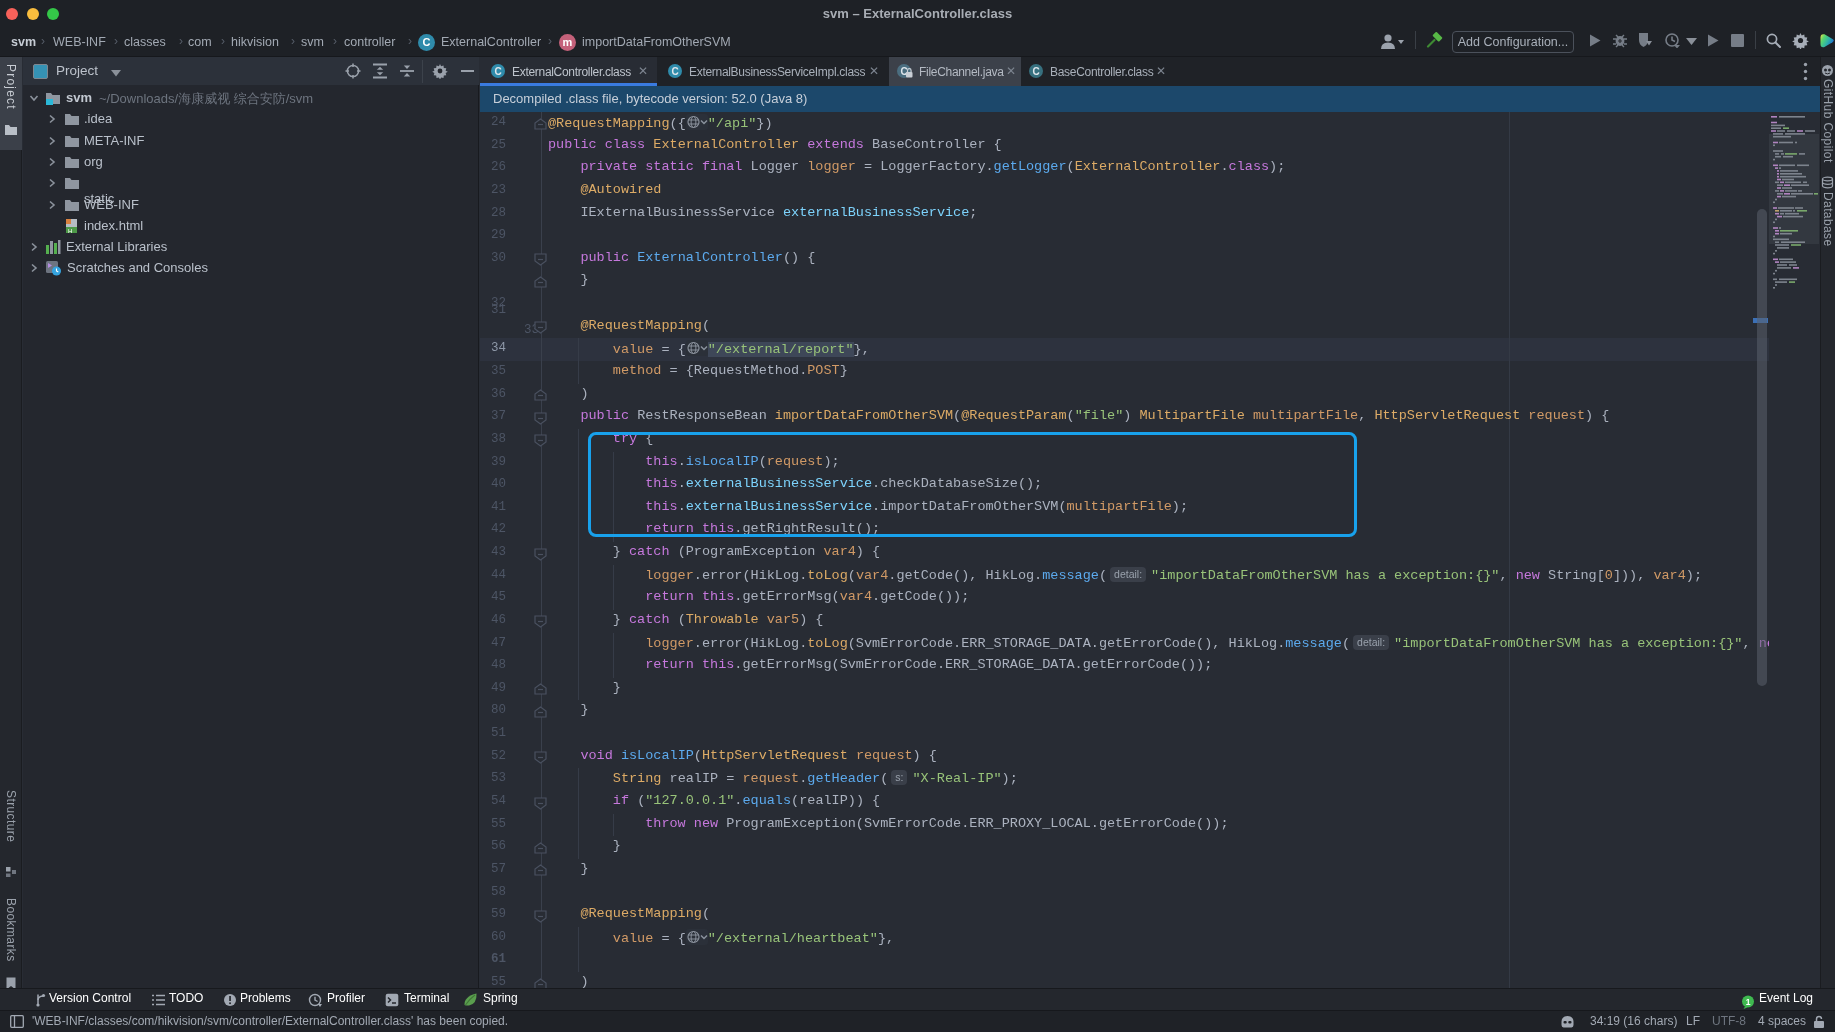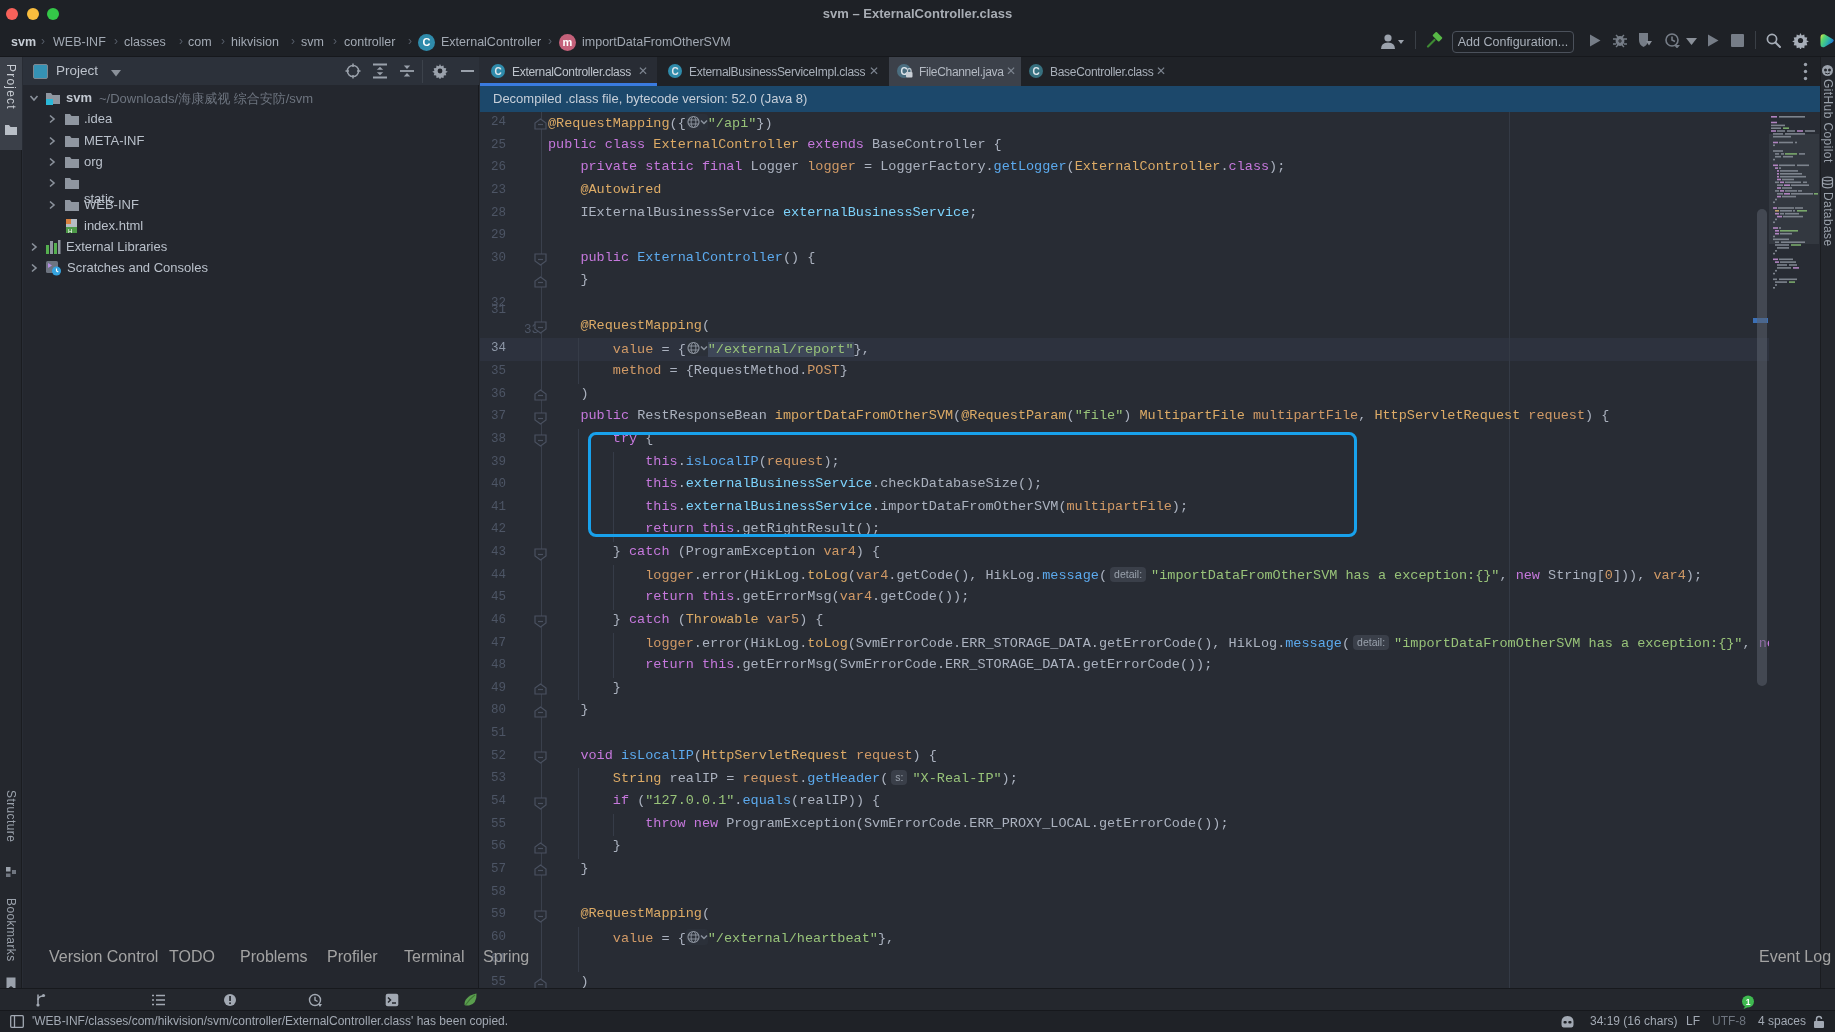--- a/index.html
+++ b/index.html
@@ -38,21 +38,21 @@
  font-family:"Liberation Sans",sans-serif;font-size:10.5px;padding:0 4px;line-height:15px;
  vertical-align:1px;margin:0 5px 0 3px;}
 .inlay{display:inline-block;vertical-align:-3px;}
 .hl{background:#3e4758;}
 .guide{position:absolute;width:1px;background:#363c48;}
 .fold{position:absolute;left:54px;width:13px;}
 
 #rstripe{left:1820px;top:57px;width:15px;height:931px;background:#24272d;border-left:1px solid #1a1c20;}
 
 #btoolbar{left:0;top:988px;width:1835px;height:22px;background:#24272d;border-top:1px solid #17191d;}
-.bitem{top:948px;font-size:16px;color:#a3a3a3;}
+.bitem{top:991px;font-size:12px;color:#ffffff;}
 #statusbar{left:0;top:1010px;width:1835px;height:22px;background:#1f2227;border-top:1px solid #16181c;}
 .sitem{top:1014px;font-size:12px;color:#a2a9b3;}
 </style></head><body>
 <div id="win">
 <div class="abs" id="titlebar"></div>
 <div class="abs tl" style="left:6px;background:#f7615a"></div>
 <div class="abs tl" style="left:27px;background:#f9bd3e"></div>
 <div class="abs tl" style="left:47px;background:#34c748"></div>
 <div class="abs" id="title">svm – ExternalController.class</div>
 <div class="abs" id="navbar"></div>

